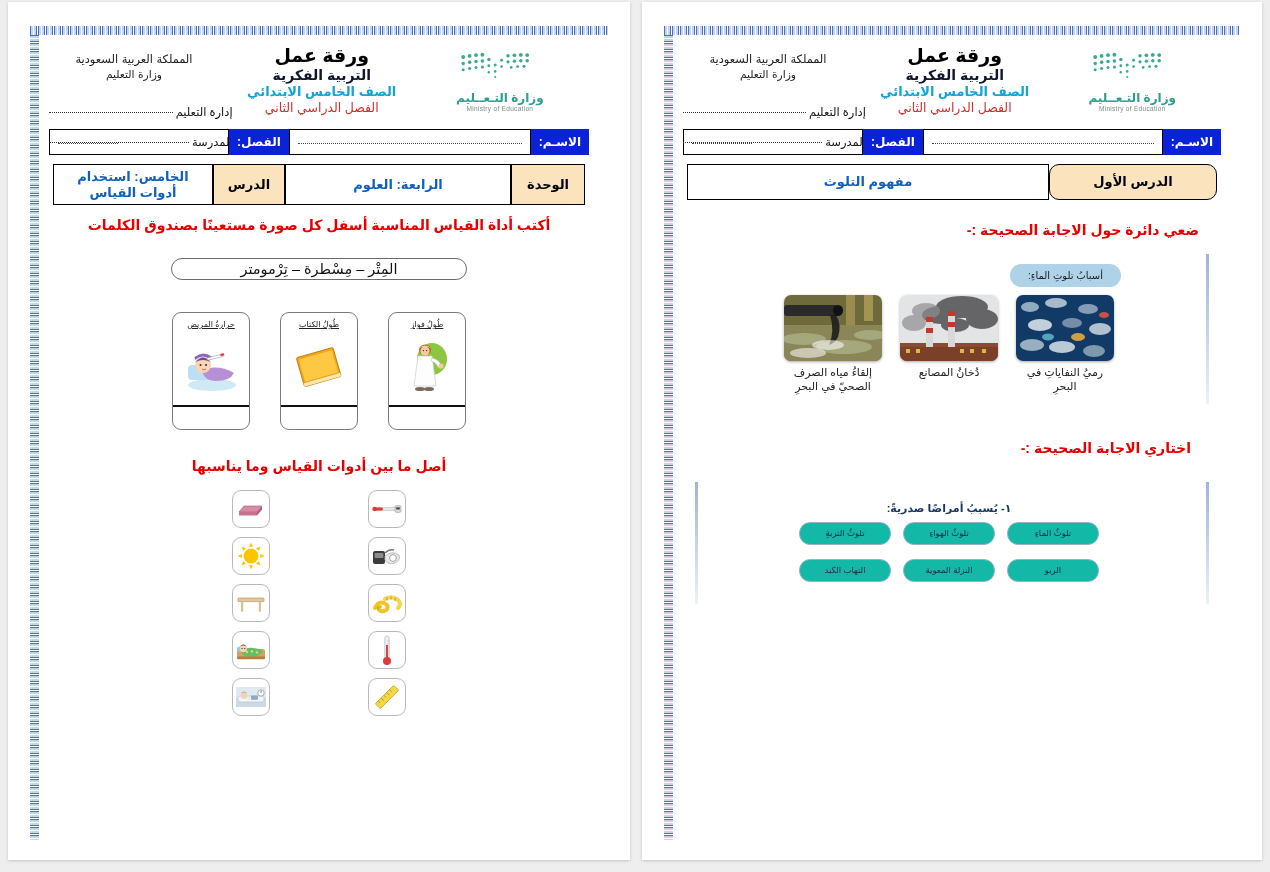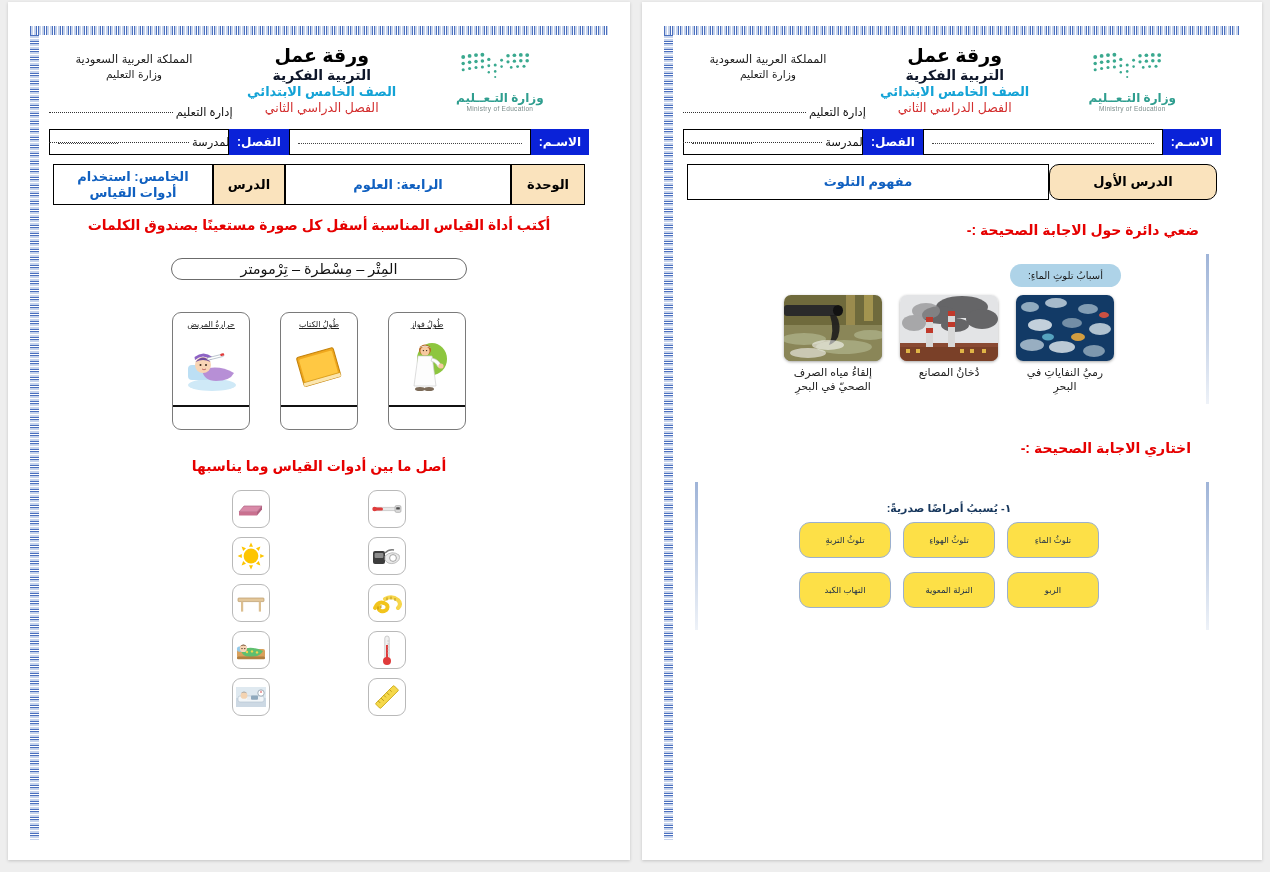--- a/index.html
+++ b/index.html
@@ -260,26 +260,26 @@
   }
 
   .q-block { margin-top: 14px; direction: rtl; }
   .q-text {
     font-size: 11px; color: #16365c; font-weight: bold;
     text-align: center; direction: rtl;
     margin-bottom: 7px;
   }
   .opt-row { display: flex; direction: rtl; gap: 12px; justify-content: center; }
   .opt {
-    min-width: 92px; height: 36px;
+    min-width: 92px; height: 23px;
     border: 1px solid #9bb0cf;
     border-radius: 11px;
     display: flex; align-items: center; justify-content: center;
     font-size: 8.5px; color: #1a2c47;
-    background: #fde047;
+    background: #14b8a6;
     direction: rtl;
   }
 </style>
 </head>
 <body>
 
 <div class="workspace">
 
   <div class="sheet" id="sheet-1">
     <div class="deco-frame">

